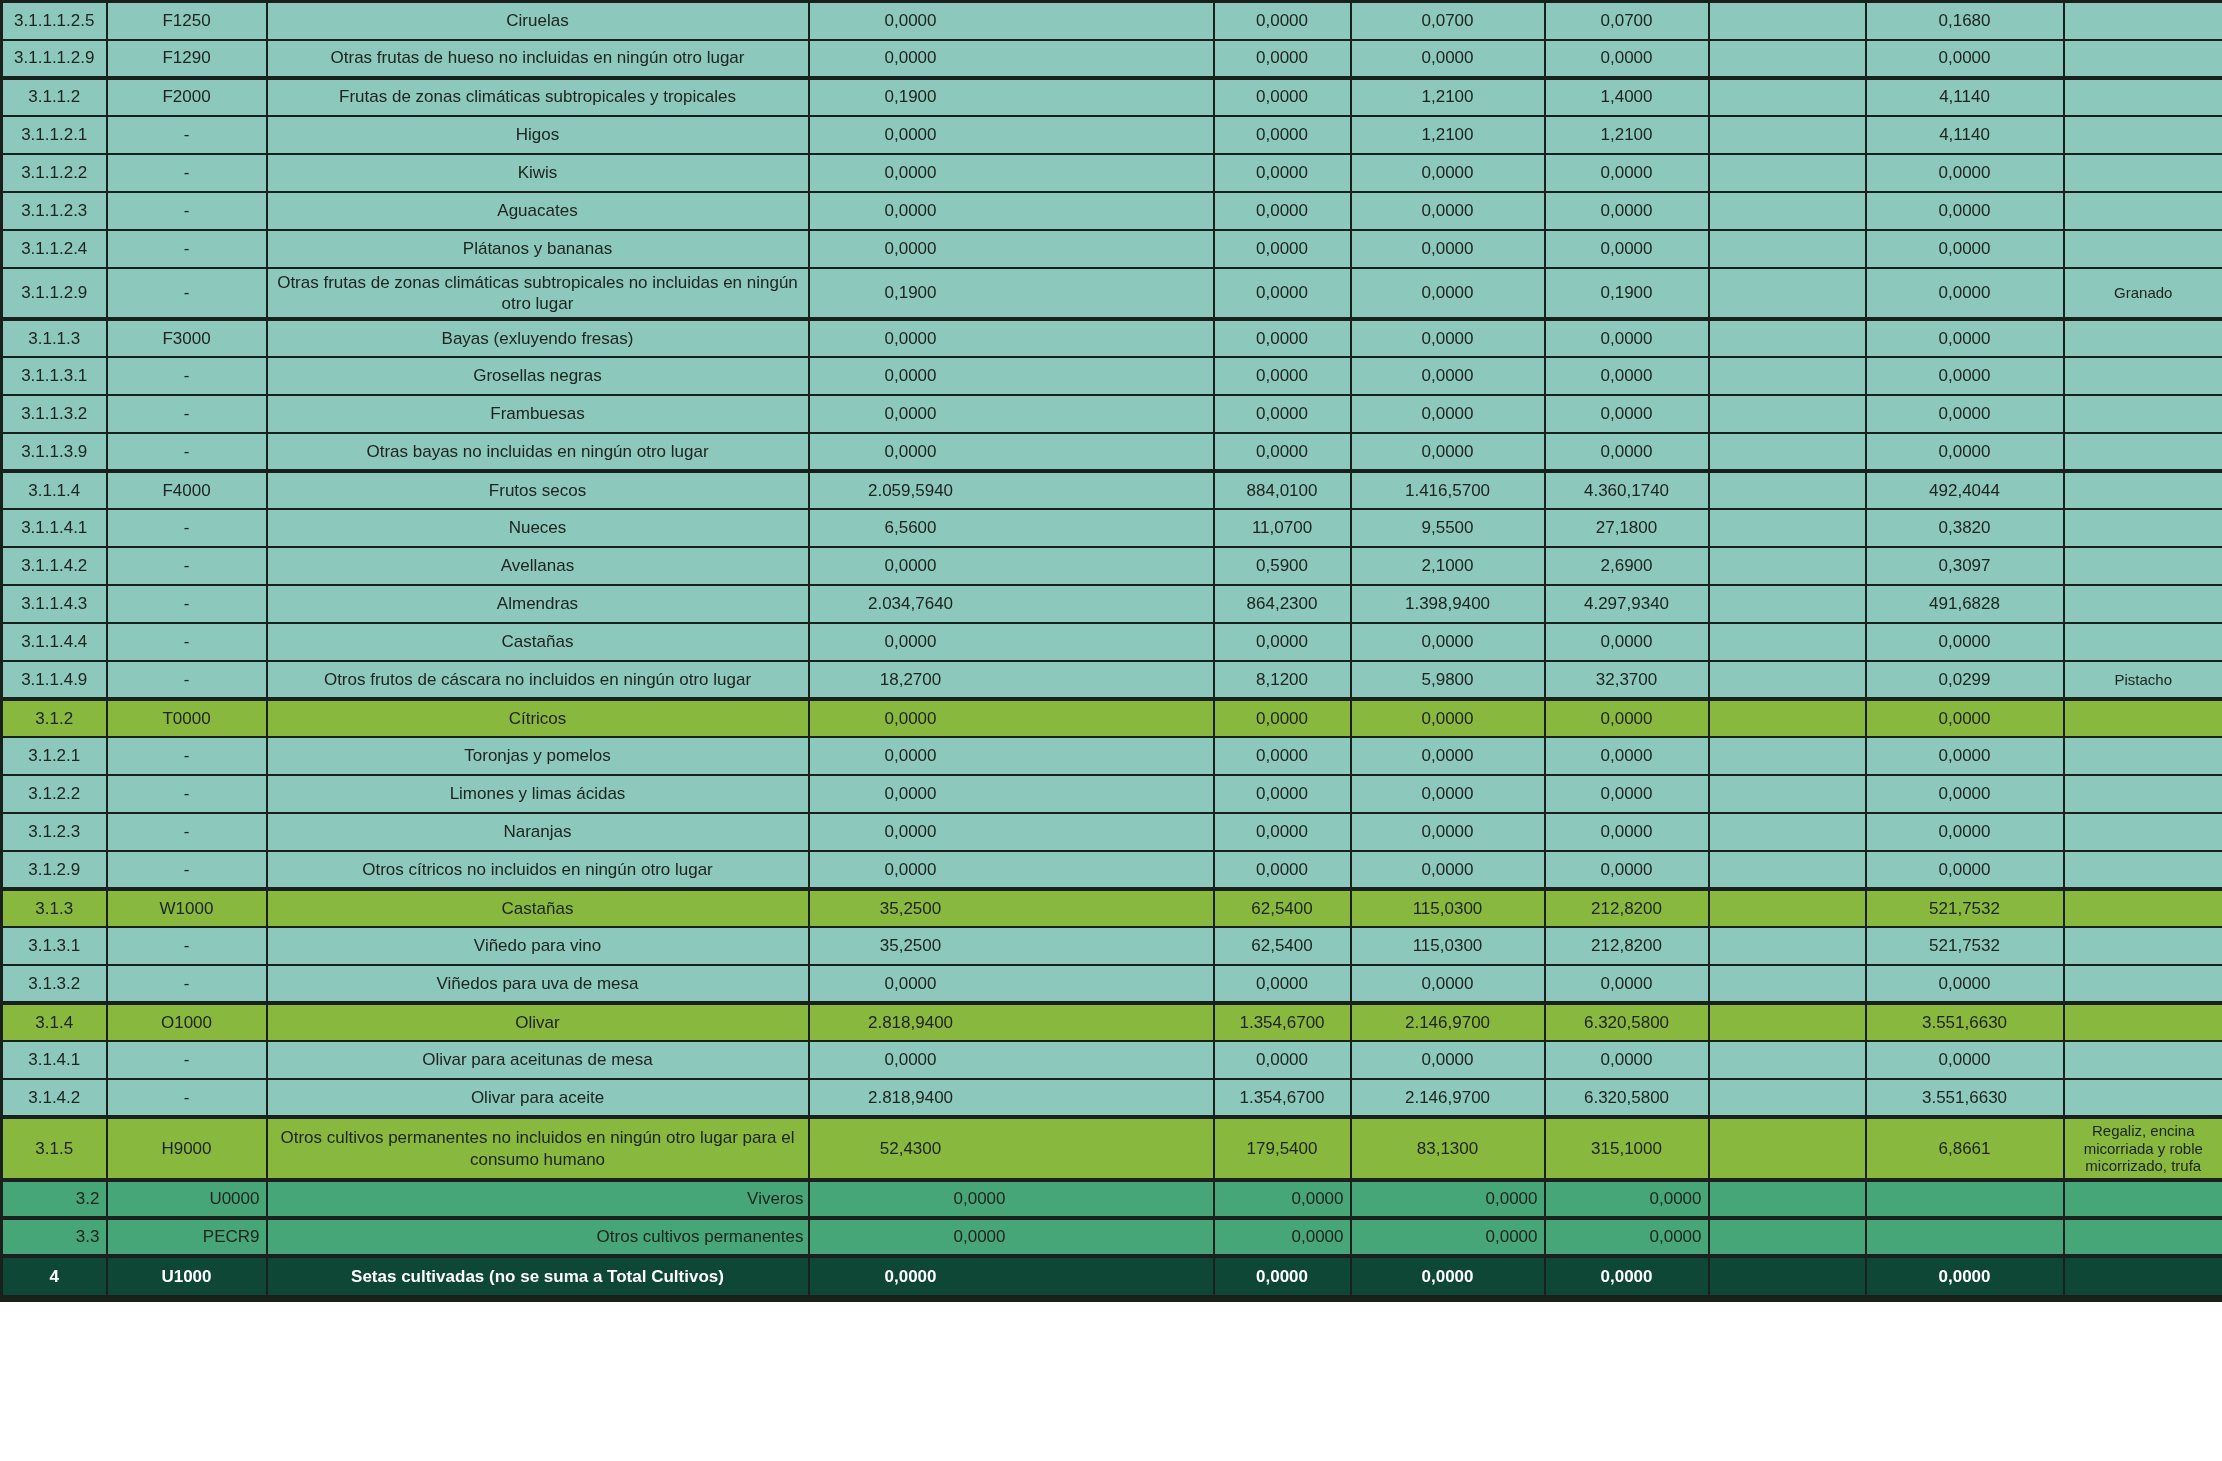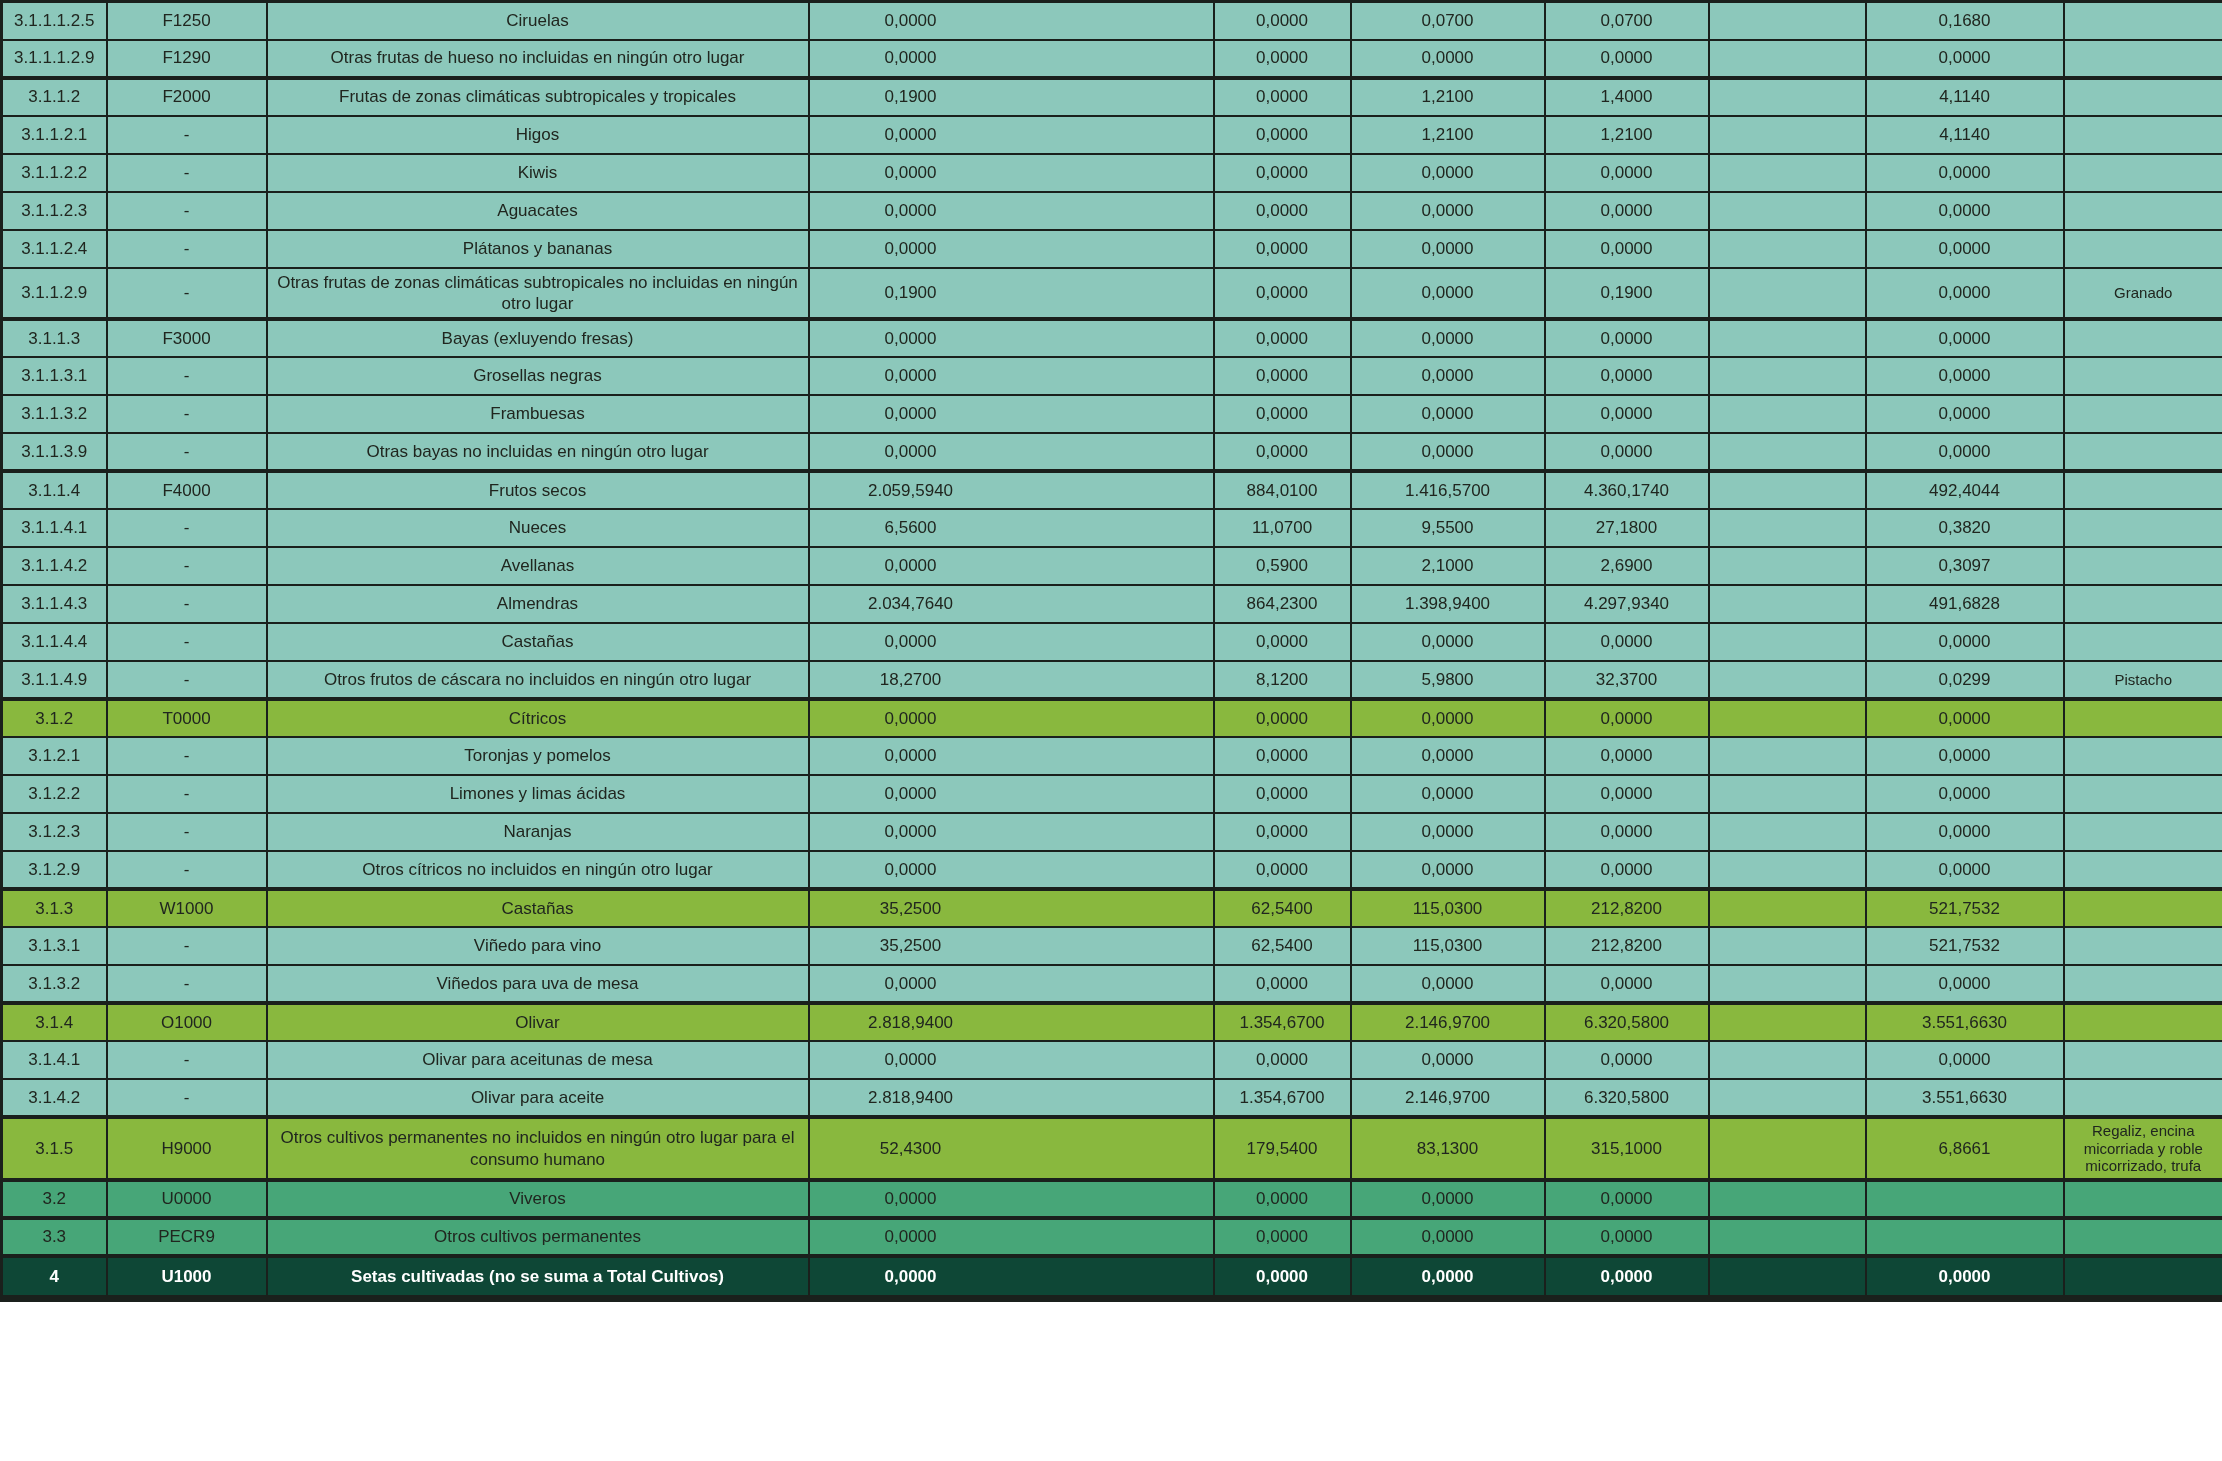--- a/index.html
+++ b/index.html
@@ -15,21 +15,21 @@
   td{border:2px solid var(--line);background:var(--teal);color:var(--text);
      text-align:center;vertical-align:middle;font-size:17px;line-height:1.25;
      padding:3px 6px;overflow:hidden;word-wrap:break-word;}
   td.c-name{padding:3px 4px;}
   td.c-notes{font-size:15px;padding:3px 12px;line-height:1.18;}
   
   td.c-val1{border-right:hidden;}
   td.c-sp1{border-left:hidden;}
   tr.thick-top > td{border-top-width:4px;}
   tr.group > td{background:var(--group);}
-  tr.section > td{background:var(--section);}
+  tr.section > td{background:var(--section);text-align:right;}
   tr.total{height:42px;}
   tr.total > td{background:var(--total);color:var(--total-text);
                 font-weight:700;border-bottom-width:7px;}
 </style>
 </head>
 <body>
 
 <div>
   <table>
     <colgroup>

